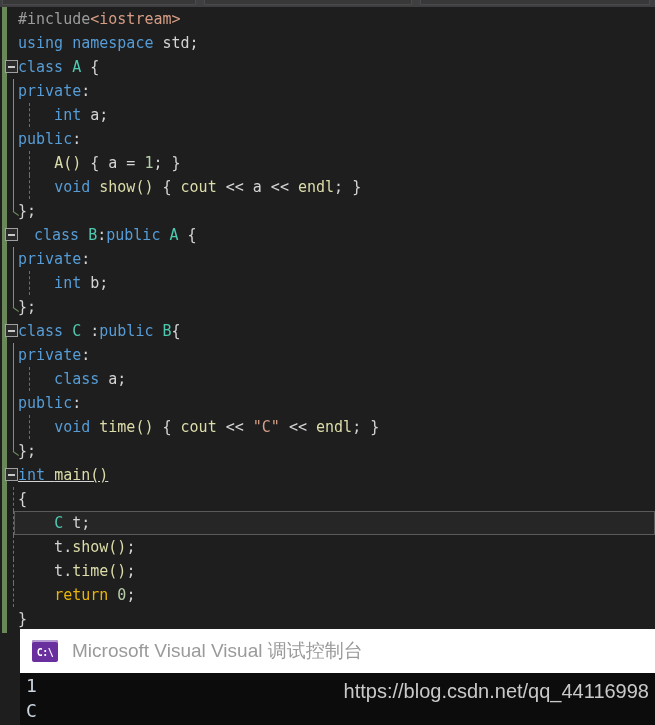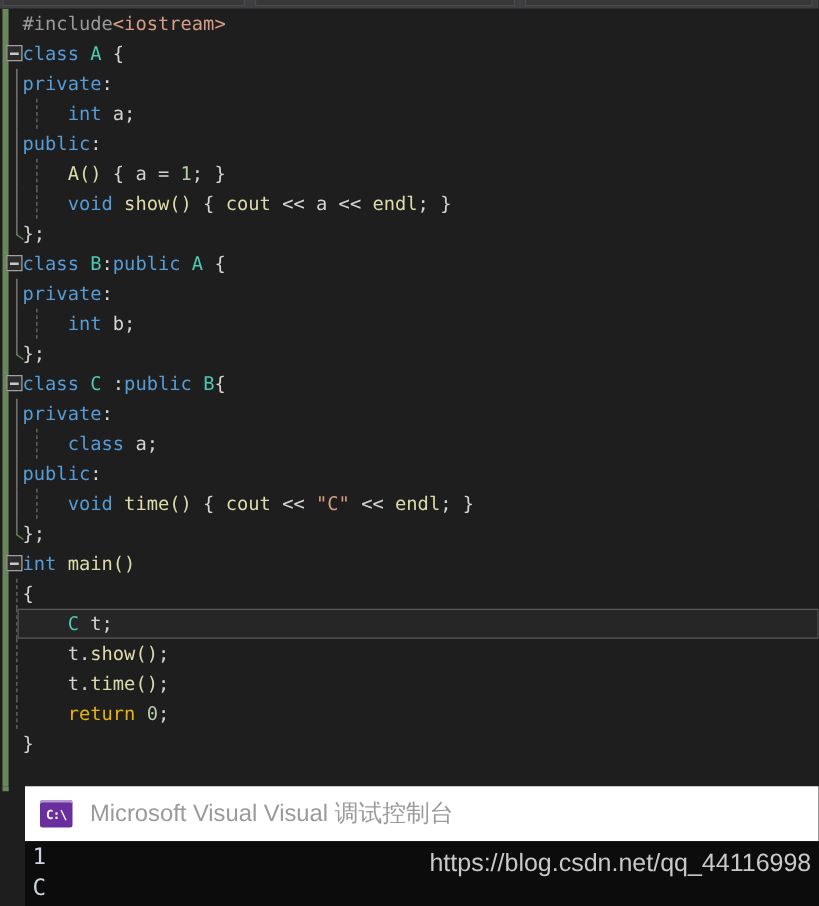--- a/index.html
+++ b/index.html
@@ -96,38 +96,39 @@
     <div class="seg s1"></div>
     <div class="seg s2"></div>
     <div class="seg s3"></div>
   </div>
 
   <div class="editor">
     <div class="changebar"></div>
     <div class="gutter-sep"></div>
     <div class="code" id="code-lines">
         <div class="line"><span style="position: relative;"><span class="pre">#include</span><span class="str">&lt;iostream&gt;</span></span></div>
+        <div class="line"><span style="position: relative;"><span class="kw">using namespace </span><span class="id">std</span><span class="pun">;</span></span></div>
         <div class="line"><div class="fold"></div><span style="position: relative;"><span class="kw">class </span><span class="typ">A</span><span class="pun"> {</span></span></div>
         <div class="line"><div class="vline-solid"></div><span style="position: relative;"><span class="kw">private</span><span class="pun">:</span></span></div>
         <div class="line"><div class="vline-solid"></div><div class="vline-dash"></div><span style="position: relative;"><span class="kw">    int</span><span class="id"> a;</span></span></div>
         <div class="line"><div class="vline-solid"></div><span style="position: relative;"><span class="kw">public</span><span class="pun">:</span></span></div>
         <div class="line"><div class="vline-solid"></div><div class="vline-dash"></div><span style="position: relative;"><span class="pun">    </span><span class="fn">A()</span><span class="id"> { a = </span><span class="num">1</span><span class="id">; }</span></span></div>
         <div class="line"><div class="vline-solid"></div><div class="vline-dash"></div><span style="position: relative;"><span class="pun">    </span><span class="kw">void </span><span class="fn">show()</span><span class="id"> { </span><span class="fn">cout</span><span class="id"> &lt;&lt; a &lt;&lt; </span><span class="fn">endl</span><span class="id">; }</span></span></div>
         <div class="line"><div class="hook"></div><span style="position: relative;"><span class="pun">};</span></span></div>
-        <div class="line"><div class="fold"></div><span style="position: relative;"><span class="kw">class </span><span class="typ">B</span><span class="pun">:</span><span class="kw">public </span><span class="typ">A</span><span class="pun"> {</span></span></div>
+        <div class="line"><div class="fold"></div><span style="position: relative; margin-left: 16px;"><span class="kw">class </span><span class="typ">B</span><span class="pun">:</span><span class="kw">public </span><span class="typ">A</span><span class="pun"> {</span></span></div>
         <div class="line"><div class="vline-solid"></div><span style="position: relative;"><span class="kw">private</span><span class="pun">:</span></span></div>
         <div class="line"><div class="vline-solid"></div><div class="vline-dash"></div><span style="position: relative;"><span class="kw">    int</span><span class="id"> b;</span></span></div>
         <div class="line"><div class="hook"></div><span style="position: relative;"><span class="pun">};</span></span></div>
         <div class="line"><div class="fold"></div><span style="position: relative;"><span class="kw">class </span><span class="typ">C</span><span class="pun"> :</span><span class="kw">public </span><span class="typ">B</span><span class="pun">{</span></span></div>
         <div class="line"><div class="vline-solid"></div><span style="position: relative;"><span class="kw">private</span><span class="pun">:</span></span></div>
         <div class="line"><div class="vline-solid"></div><div class="vline-dash"></div><span style="position: relative;"><span class="kw">    class</span><span class="id"> a;</span></span></div>
         <div class="line"><div class="vline-solid"></div><span style="position: relative;"><span class="kw">public</span><span class="pun">:</span></span></div>
         <div class="line"><div class="vline-solid"></div><div class="vline-dash"></div><span style="position: relative;"><span class="pun">    </span><span class="kw">void </span><span class="fn">time()</span><span class="id"> { </span><span class="fn">cout</span><span class="id"> &lt;&lt; </span><span class="str">"C"</span><span class="id"> &lt;&lt; </span><span class="fn">endl</span><span class="id">; }</span></span></div>
         <div class="line"><div class="hook"></div><span style="position: relative;"><span class="pun">};</span></span></div>
-        <div class="line"><div class="fold"></div><span style="position: relative;"><span class="kw">int </span><span class="fn">main()</span></span></div>
+        <div class="line"><div class="fold"></div><span style="position: relative; text-decoration: underline;"><span class="kw">int </span><span class="fn">main()</span></span></div>
         <div class="line"><div class="vline-dash2"></div><span style="position: relative;"><span class="pun">{</span></span></div>
         <div class="line current"><div class="vline-dash2"></div><div class="curbox"></div><span style="position: relative;"><span class="pun">    </span><span class="typ">C</span><span class="id"> t;</span></span></div>
         <div class="line"><div class="vline-dash2"></div><span style="position: relative; text-align: center;"><span class="id">    t.</span><span class="fn">show()</span><span class="id">;</span></span></div>
         <div class="line"><div class="vline-dash2"></div><span style="position: relative;"><span class="id">    t.</span><span class="fn">time()</span><span class="id">;</span></span></div>
         <div class="line"><div class="vline-dash2"></div><span style="position: relative;"><span class="pun">    </span><span class="ret">return </span><span class="num">0</span><span class="id">;</span></span></div>
         <div class="line"><span style="position: relative;"><span class="pun">}</span></span></div>
       </div>
   </div>
 
   <div class="console-left-stub">

